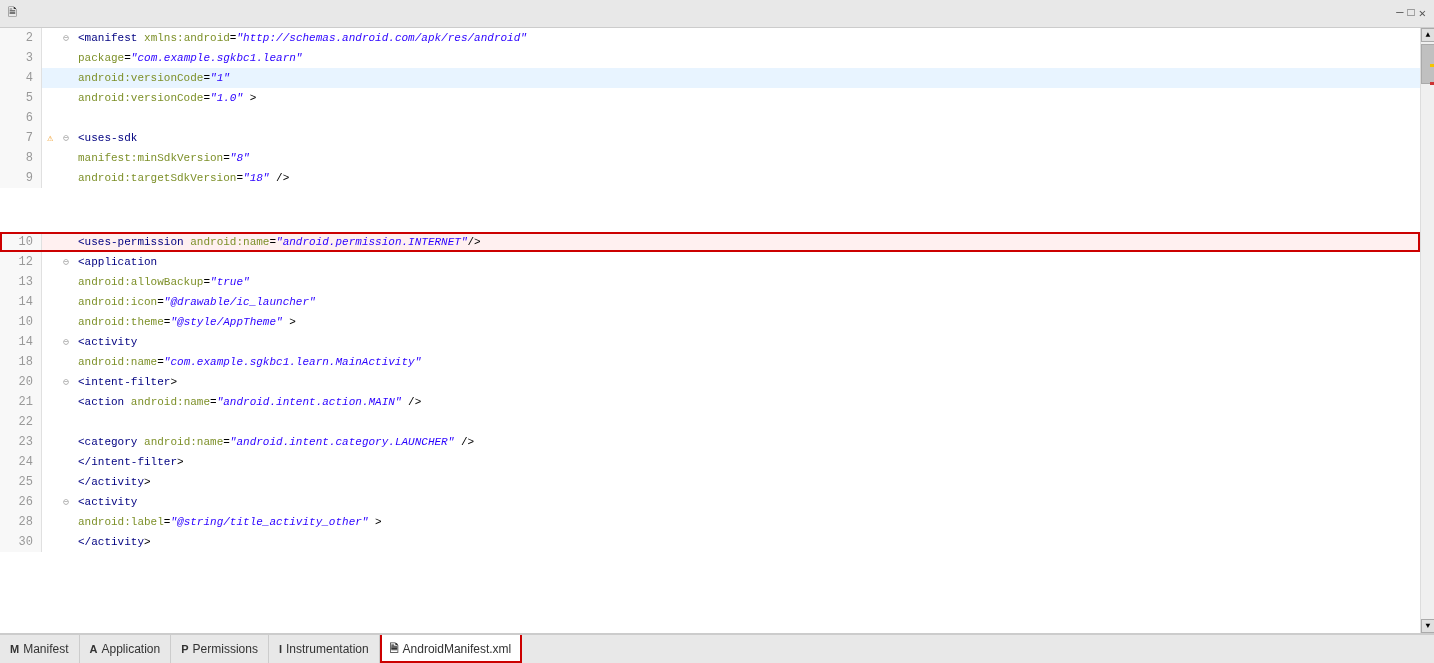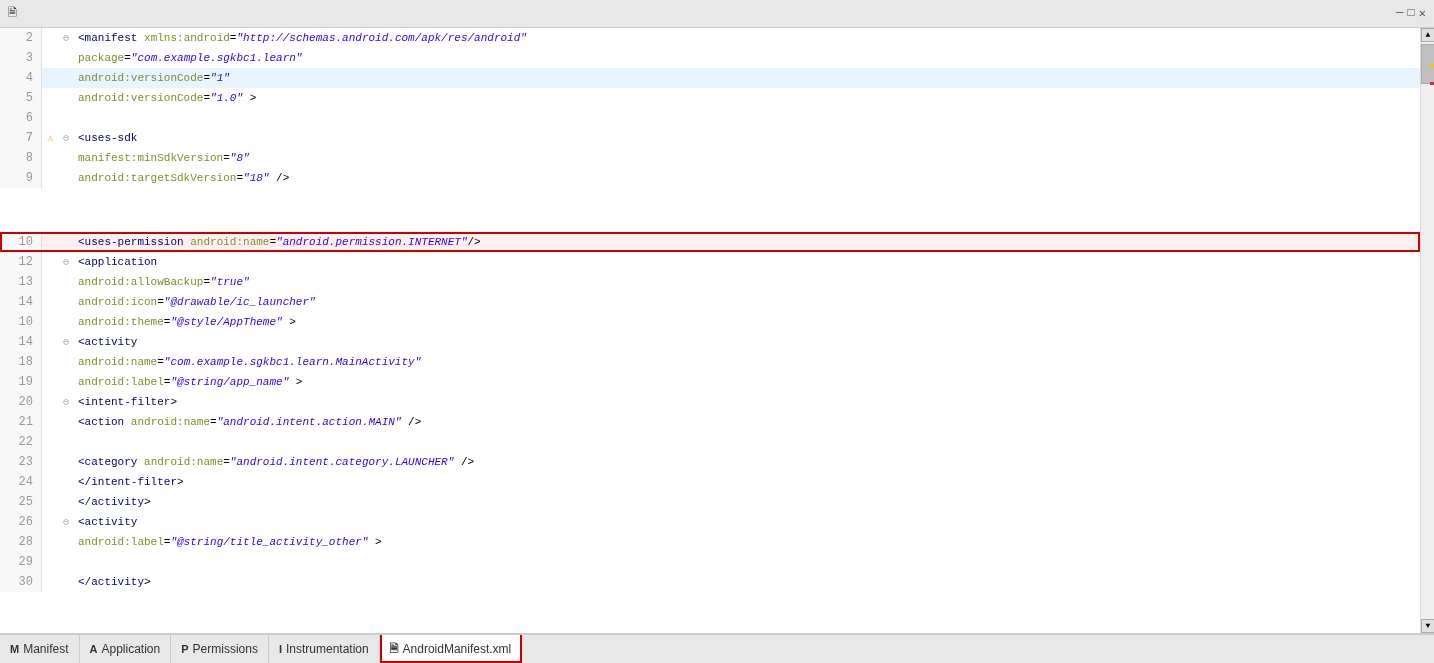--- a/index.html
+++ b/index.html
@@ -331,26 +331,20 @@
           <span class="line-fold">⊖</span>
           <span class="line-code">        <span class="tag">&lt;activity</span></span>
         </div>
         <div class="code-line">
           <span class="line-num">18</span>
           <span class="line-gutter-icon"></span>
           <span class="line-fold"></span>
           <span class="line-code">            <span class="attr">android:name</span>=<span class="val">"com.example.sgkbc1.learn.MainActivity"</span></span>
         </div>
         <div class="code-line">
-          <span class="line-num">19</span>
-          <span class="line-gutter-icon"></span>
-          <span class="line-fold"></span>
-          <span class="line-code">            <span class="attr">android:label</span>=<span class="val">"@string/app_name"</span> &gt;</span>
-        </div>
-        <div class="code-line">
           <span class="line-num">20</span>
           <span class="line-gutter-icon"></span>
           <span class="line-fold">⊖</span>
           <span class="line-code">            <span class="tag">&lt;intent-filter</span>&gt;</span>
         </div>
         <div class="code-line">
           <span class="line-num">21</span>
           <span class="line-gutter-icon"></span>
           <span class="line-fold"></span>
           <span class="line-code">                <span class="tag">&lt;action</span> <span class="attr">android:name</span>=<span class="val">"android.intent.action.MAIN"</span> /&gt;</span>
@@ -383,26 +377,20 @@
           <span class="line-num">26</span>
           <span class="line-gutter-icon"></span>
           <span class="line-fold">⊖</span>
           <span class="line-code">        <span class="tag">&lt;activity</span></span>
         </div>
         <div class="code-line">
           <span class="line-num">28</span>
           <span class="line-gutter-icon"></span>
           <span class="line-fold"></span>
           <span class="line-code">            <span class="attr">android:label</span>=<span class="val">"@string/title_activity_other"</span> &gt;</span>
-        </div>
-        <div class="code-line">
-          <span class="line-num">29</span>
-          <span class="line-gutter-icon"></span>
-          <span class="line-fold"></span>
-          <span class="line-code">&nbsp;</span>
         </div>
         <div class="code-line">
           <span class="line-num">30</span>
           <span class="line-gutter-icon"></span>
           <span class="line-fold"></span>
           <span class="line-code">        <span class="tag">&lt;/activity</span>&gt;</span>
         </div>
       </div>
   </div>
 

